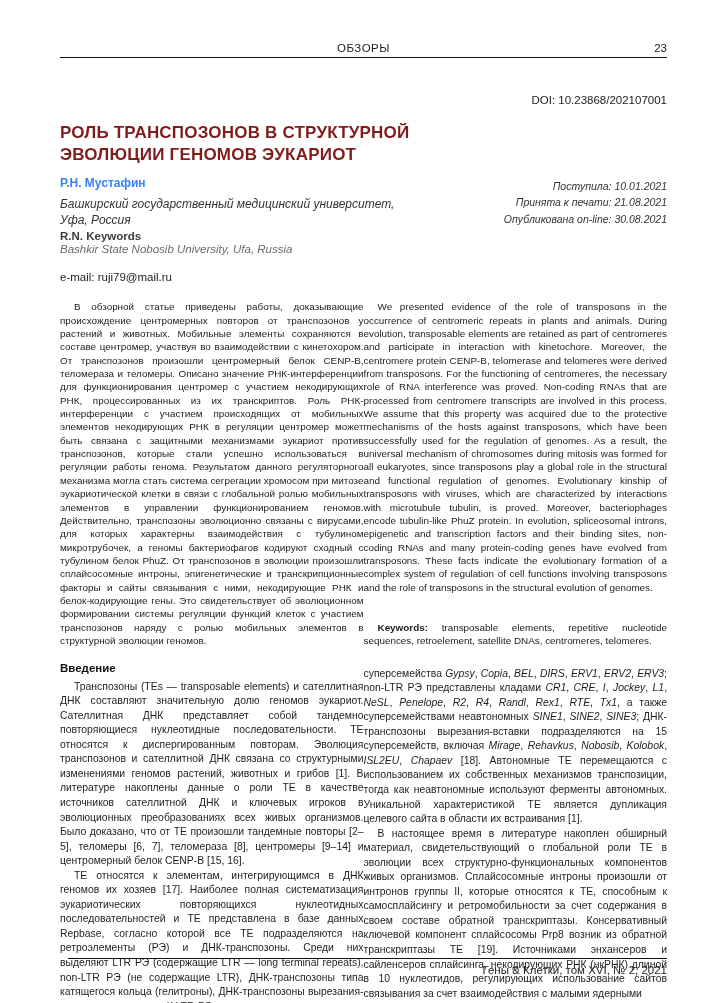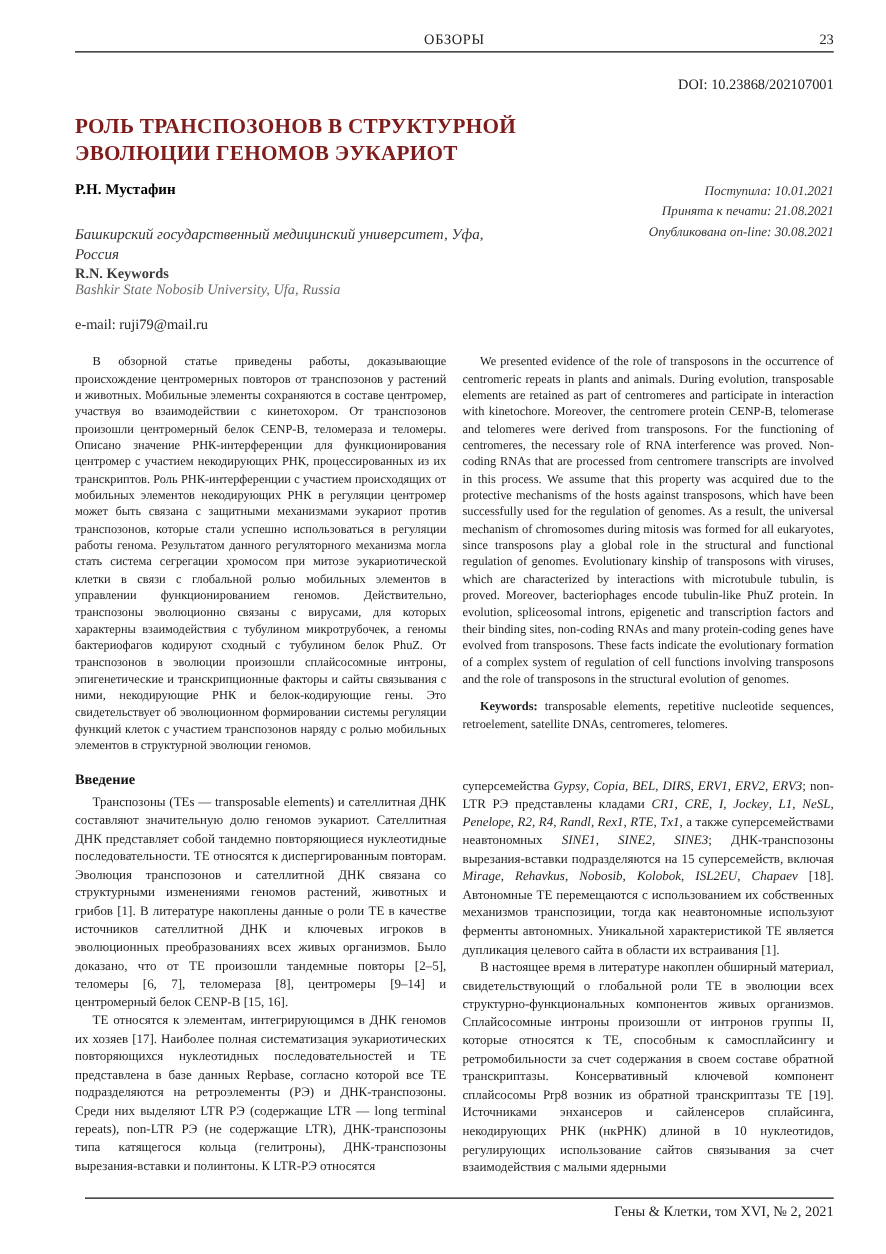--- a/index.html
+++ b/index.html
@@ -4,50 +4,50 @@
 <style>
   * { margin: 0; padding: 0; box-sizing: border-box; }
   html, body { background: #ffffff; }
   body {
     width: 709px; height: 1003px;
     font-family: "Liberation Sans", "DejaVu Sans", sans-serif;
     color: #1c1c1c;
     position: relative;
     overflow: hidden;
   }
-  .page { width: 709px; height: 1003px; padding: 26px 42px 0 60px; position: relative; font-family: Liberation Serif, serif; }
+  .page { width: 709px; height: 1003px; padding: 42px 42px 0 60px; position: relative; }
 
   
   .runhead { position: relative; height: 16px; border-bottom: 1.6px solid #111; padding-bottom: 6px; }
   .runhead .section { position: absolute; left: 0; right: 0; text-align: center; font-size: 11.5px; letter-spacing: 0.5px; color: #222; }
   .runhead .pageno { position: absolute; right: 0; top: 0; font-size: 11.5px; color: #222; }
 
-  .doi { text-align: right; font-size: 11.5px; margin-top: 20px; color: #1c1c1c; }
+  .doi { text-align: right; font-size: 11.5px; margin-top: 36px; color: #1c1c1c; }
 
   .title-ru { margin-top: 16px; font-size: 17px; font-weight: bold; line-height: 1.27; letter-spacing: 0.2px; color: #7f1d1d; width: 420px; }
 
   .byline-row { display: flex; justify-content: space-between; margin-top: 11px; }
   .byline-left { width: 355px; }
-  .author-ru { font-size: 12px; font-weight: bold; color: #000000; }
-  .affil-ru { font-style: italic; font-size: 12px; line-height: 1.3; margin-top: 21px; color: #333; }
+  .author-ru { font-size: 12px; font-weight: bold; color: #3b82f6; }
+  .affil-ru { font-style: italic; font-size: 12px; line-height: 1.3; margin-top: 7px; color: #333; }
   .dates { text-align: right; font-style: italic; font-size: 10.5px; line-height: 1.55; color: #333; padding-top: 2px; }
 
   .title-en { margin-top: 18px; font-size: 12px; font-weight: bold; line-height: 1.3; color: #3c3c3c; width: 420px; }
   .author-en { font-size: 11.5px; font-weight: bold; color: #3c3c3c; margin-top: 2px; }
   .affil-en { font-style: italic; font-size: 11.5px; color: #6a6a6a; margin-top: 1px; }
   .email { font-size: 11.5px; margin-top: 16px; color: #222; }
 
-  .cols { display: flex; gap: 13px; }
+  .cols { display: flex; }
   .col { flex: 1 1 0; min-width: 0; }
 
   .abstract-block { margin-top: 17px; }
   .abs { font-size: 9.9px; line-height: 13.35px; text-align: justify; color: #222; }
   .abs p { text-indent: 14px; }
   .abs .kw { margin-top: 0; }
-  .abs-en .kw { margin-top: 9px; }
+  .abs-en .kw { margin-top: 27px; }
   .bold { font-weight: bold; }
 
   .intro-block { margin-top: 14px; }
   .sec-heading { font-size: 11.5px; font-weight: bold; color: #111; margin-bottom: 6px; }
   .body-text { font-size: 10.4px; line-height: 14.55px; text-align: justify; color: #1e1e1e; }
   .body-text p.ind { text-indent: 14px; }
   .col-right-body { padding-top: 5px; }
 
   .footer { position: absolute; left: 68px; right: 42px; top: 958px; border-top: 1.6px solid #111; padding-top: 5px; }
   .footer .journal { text-align: right; font-size: 11.5px; color: #222; }

